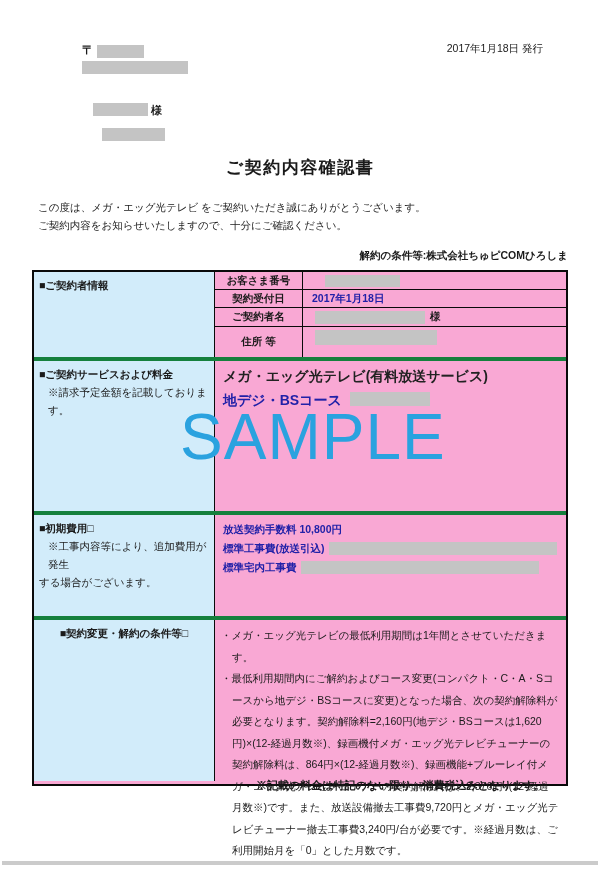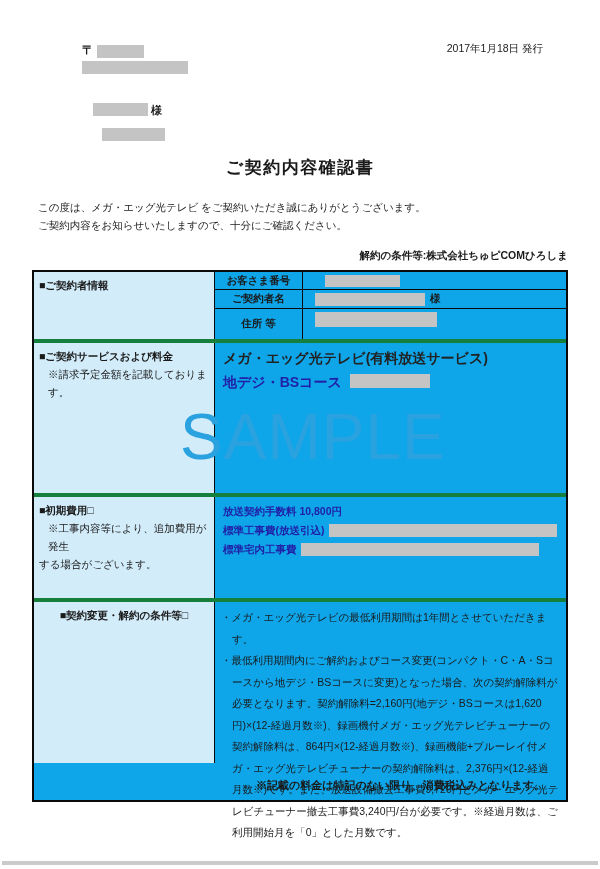--- a/index.html
+++ b/index.html
@@ -24,21 +24,21 @@
   .doc-title {
     position:absolute; top:156px; left:0; width:100%;
     text-align:center; font-size:17px; font-weight:bold; letter-spacing:1.5px;
   }
   .intro { position:absolute; left:38px; top:198px; font-size:10.5px; line-height:18px; }
   .provider { position:absolute; top:249px; right:32px; font-size:10.5px; font-weight:bold; }
 
   
   .ctable {
     position:absolute; left:32px; top:270px; width:532px;
-    border:2px solid #0a0a0a; background:#0ea5e9;
+    border:2px solid #0a0a0a; background:#f9a8d4;
   }
   .sec { display:flex; }
   .sec + .sec { border-top:4px solid #15803d; }
   .sec-left {
     width:181px; min-width:181px; box-sizing:border-box;
     background:#d2ecfa; border-right:1px solid #0a0a0a;
     padding:4px 5px; font-size:10.5px; line-height:18px;
   }
   .sec-header { font-weight:bold; }
   .sec-note { padding-left:9px; }
@@ -63,21 +63,21 @@
   .s2-right { flex:1; padding:6px 8px; font-size:14px; box-sizing:border-box; height:150px; }
   .s2-line1 { color:#222; font-weight:bold; margin-top:1px; }
   .s2-line2 { color:#2121a8; font-weight:bold; display:flex; margin-top:6px; }
 
   
   .s3-left-box { height:101px; box-sizing:border-box; }
   .s3-right { flex:1; padding:5px 8px; font-size:10.5px; color:#2121a8; font-weight:bold; box-sizing:border-box; }
   .s3-line { display:flex; align-items:center; height:19px; }
 
   
-  .s4-right { flex:1; padding:5px 7px 6px 6px; font-size:10.5px; line-height:21.5px; color:#1a1a1a; box-sizing:border-box; height:198px; }
+  .s4-right { flex:1; padding:5px 7px 6px 6px; font-size:10.5px; line-height:21.5px; color:#1a1a1a; box-sizing:border-box; height:164px; }
   .bullet { padding-left:11px; text-indent:-11px; }
 
   .watermark {
     position:absolute; left:180px; top:405px;
     font-size:64px; line-height:64px; color:#2aa2df;
     letter-spacing:1px; font-weight:400; pointer-events:none;
   }
 
   .tax-note { position:absolute; top:778px; right:55px; font-size:11px; font-weight:bold; }
   .bottom-bar { position:absolute; left:2px; top:861px; width:596px; height:4px; background:#cbcbcb; }
@@ -107,20 +107,24 @@
     <div class="sec">
       <div class="sec-left">
         <div class="sec-header">■ご契約者情報</div>
       </div>
       <div class="s1-rows">
         <div class="s1-row">
           <div class="s1-label">お客さま番号</div>
           <div class="s1-value" style="padding-left:22px;">
             <span class="inline-redact" style="width:75px;height:12px;"></span>
           </div>
+        </div>
+        <div class="s1-row">
+          <div class="s1-label">契約受付日</div>
+          <div class="s1-value blue-text" style="padding-left:9px;">2017年1月18日</div>
         </div>
         <div class="s1-row" style="height:18px;">
           <div class="s1-label">ご契約者名</div>
           <div class="s1-value" style="padding-left:12px;">
             <span class="inline-redact" style="width:110px;height:13px;"></span>
             <span style="margin-left:5px;font-weight:bold;">様</span>
           </div>
         </div>
         <div class="s1-row tall">
           <div class="s1-label">住所 等</div>

